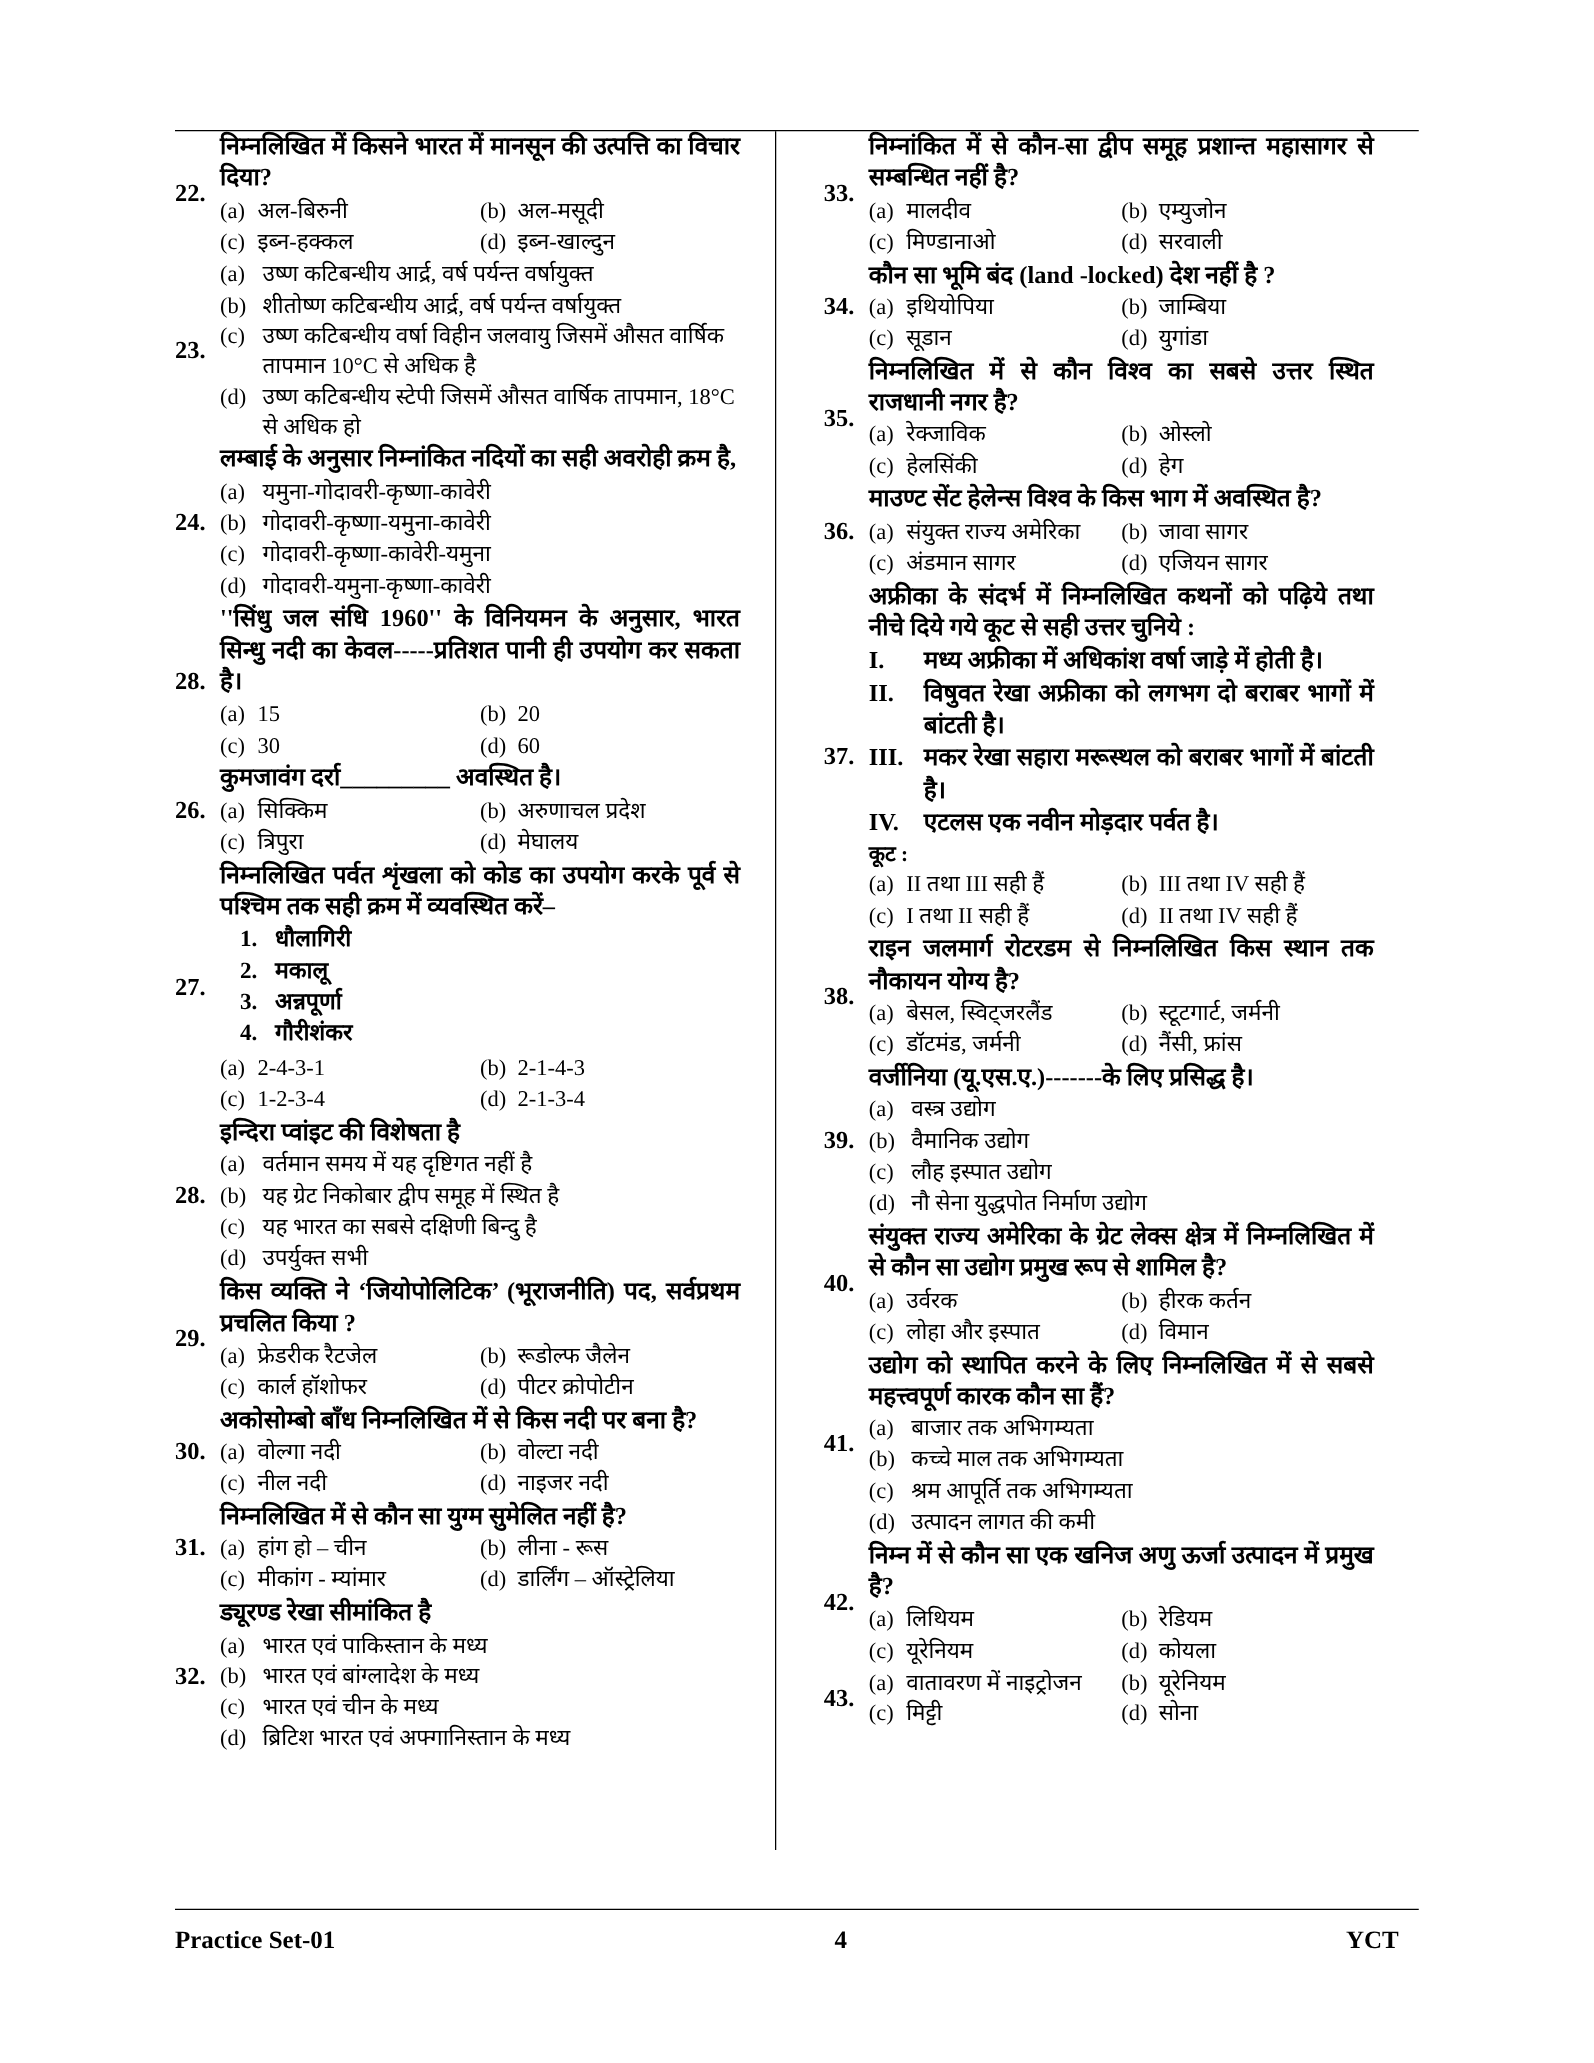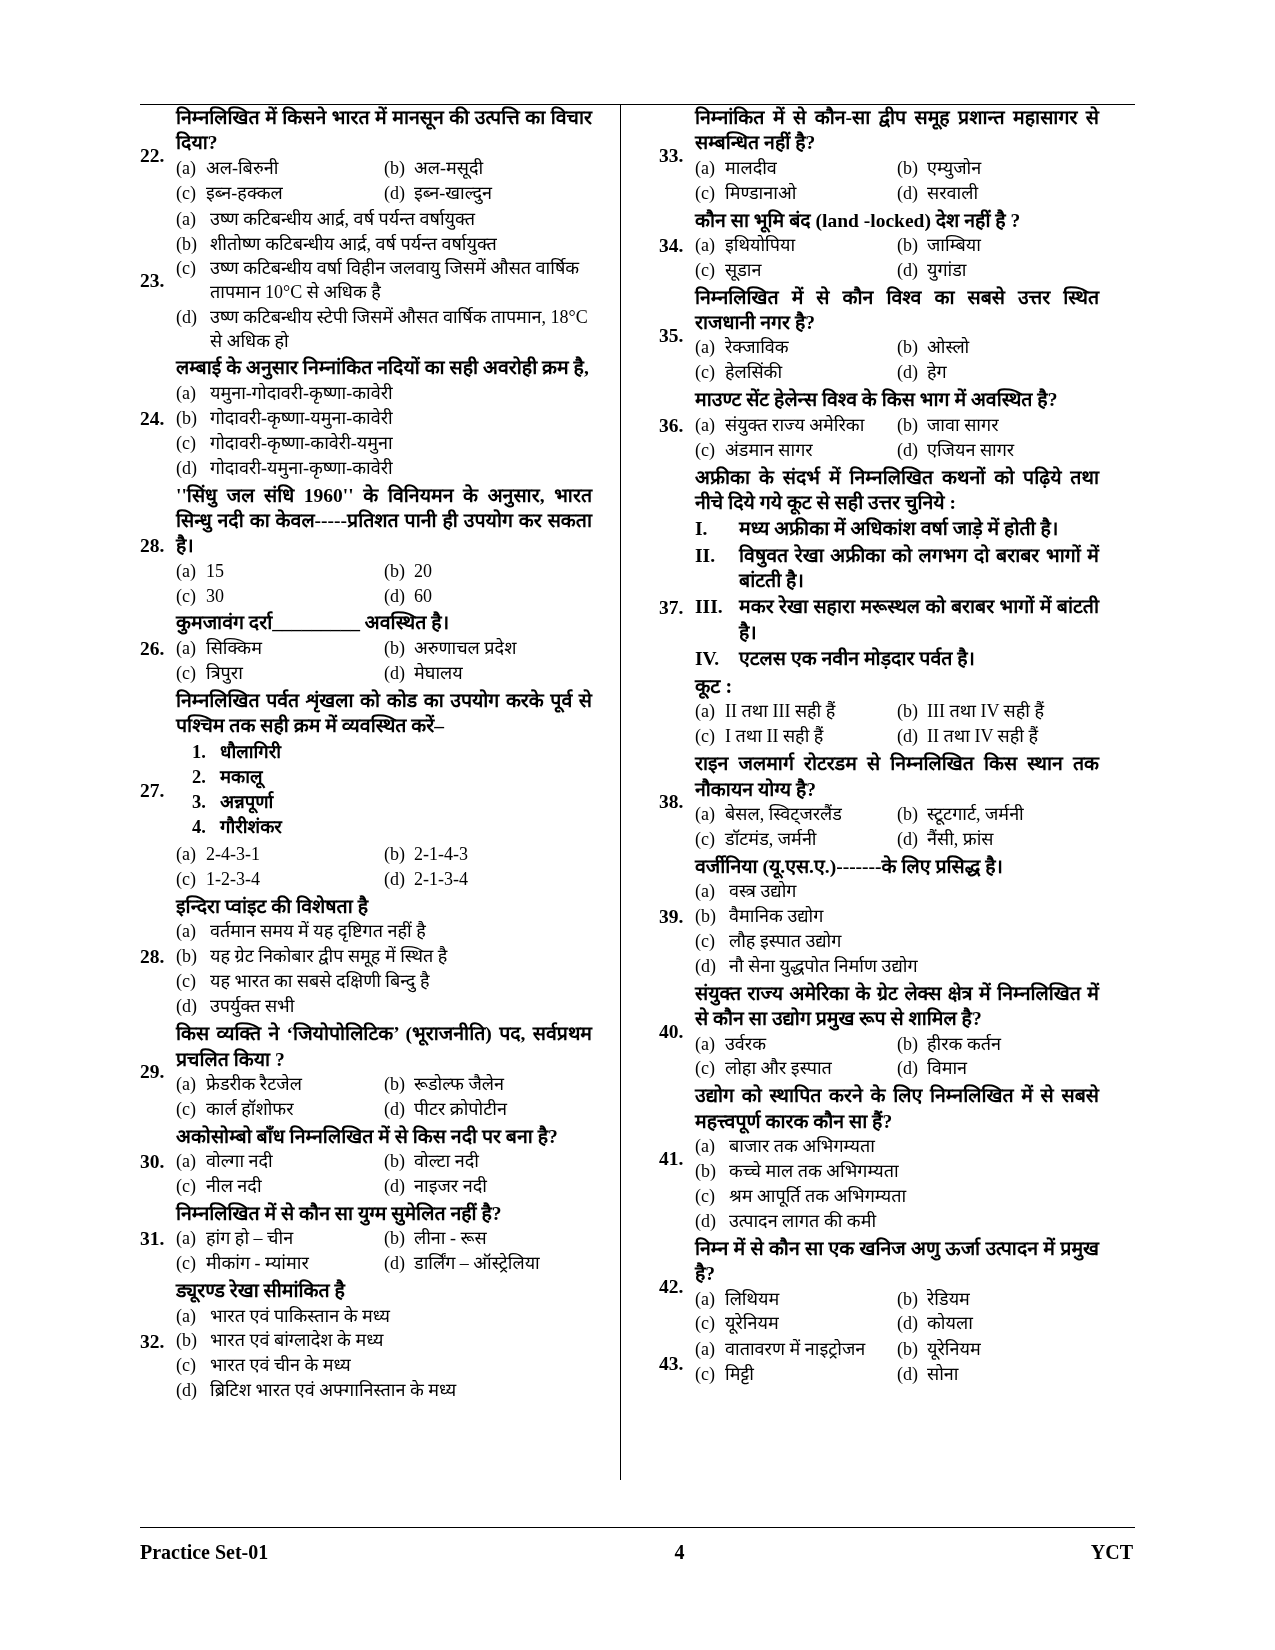--- a/index.html
+++ b/index.html
@@ -129,29 +129,29 @@
     padding-left: 44px;
     position: relative;
     margin-bottom: 1px;
     text-align: justify;
   }
   .stmtlist li .rn {
     position: absolute;
     left: 0;
   }
   .kut {
-    font-size: 20px;
+    font-size: 17px;
     font-weight: bold;
     line-height: 1.3;
     margin: 0 0 1px 0;
   }
   .footer {
     position: absolute;
     left: 140px;
-    right: 142px;
+    right: 156px;
     bottom: 86px;
     display: flex;
     align-items: center;
     font-size: 20px;
     font-weight: bold;
   }
   .footer .fl { flex: 0 0 auto; }
   .footer .fc { flex: 1 1 auto; text-align: center; }
   .footer .fr { flex: 0 0 auto; }
 </style>

